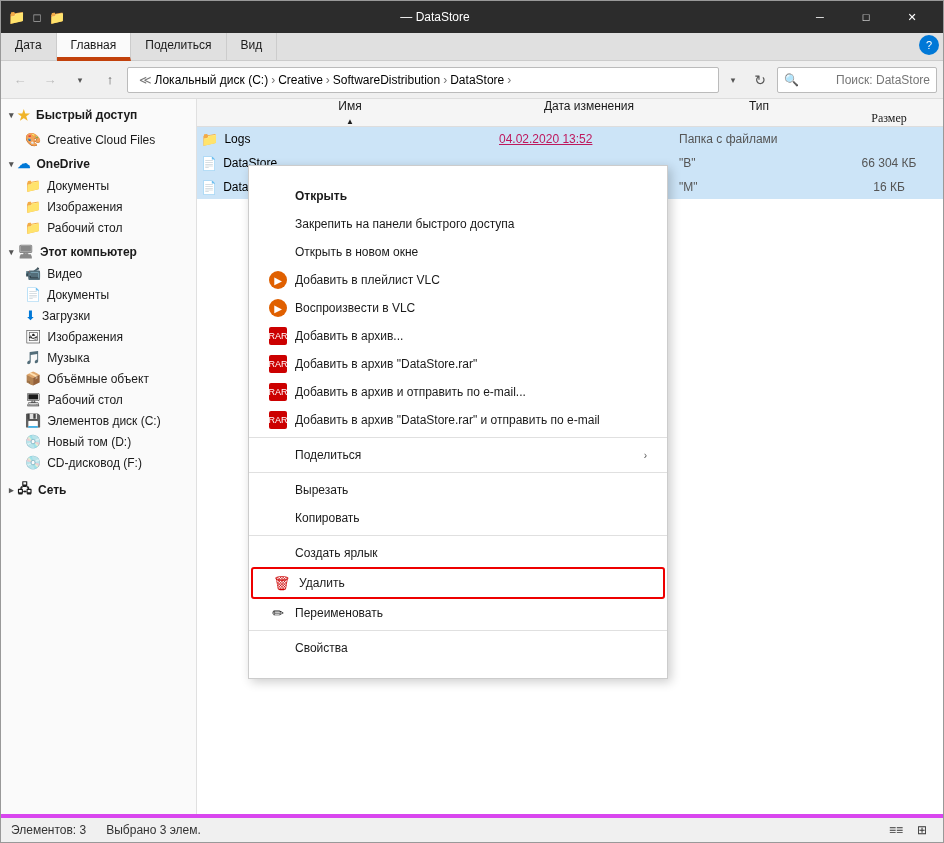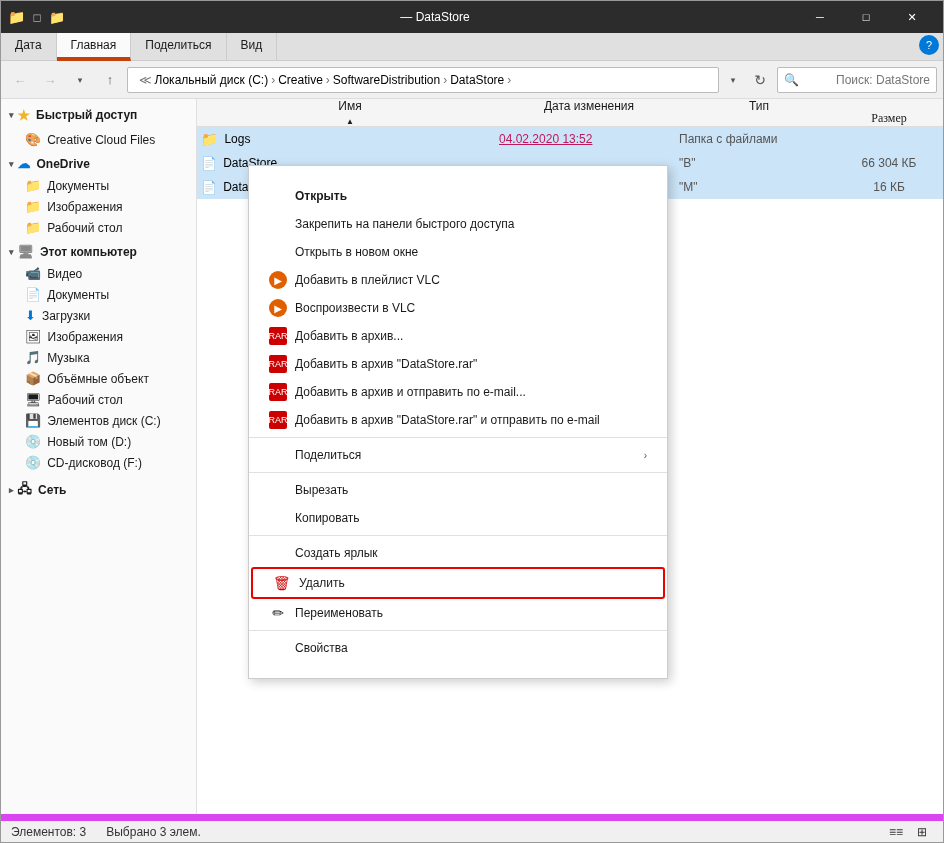--- a/index.html
+++ b/index.html
@@ -252,21 +252,21 @@
       display: flex;
       flex-direction: column;
       flex: 1;
       overflow: hidden;
     }
 
     
     .status-bar {
       height: 28px;
       background: #f0f0f0;
-      border-top: 7px solid #d946ef;
+      border-top: 4px solid #d946ef;
       display: flex;
       align-items: center;
       padding: 0 10px;
       font-size: 12px;
       color: #333;
       flex-shrink: 0;
       gap: 20px;
     }
     .status-right {
       margin-left: auto;

